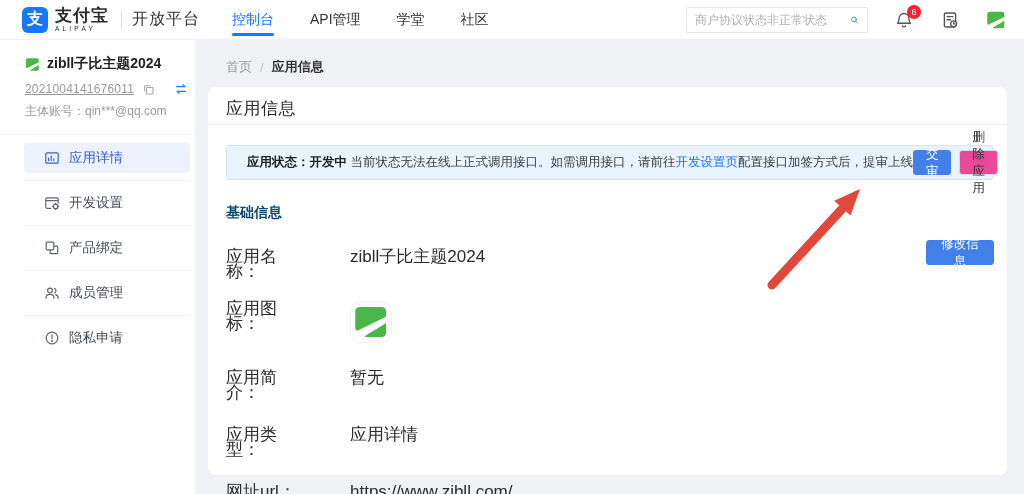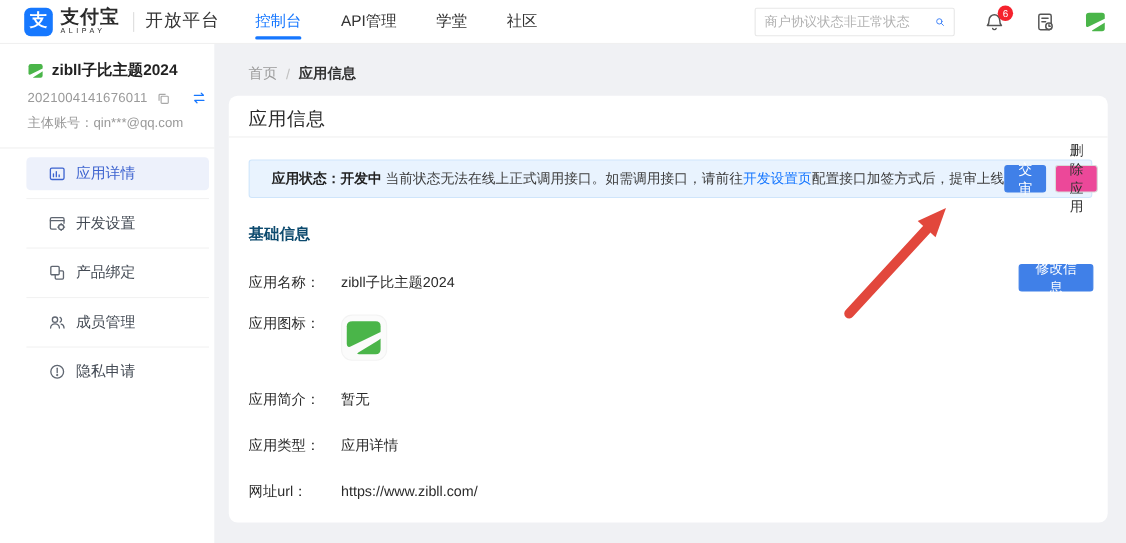--- a/index.html
+++ b/index.html
@@ -25,21 +25,21 @@
   .icon-btn { position:relative; margin-left:26px; width:20px; height:20px; display:flex; align-items:center; justify-content:center; cursor:pointer; }
   .badge { position:absolute; top:-5px; right:-7px; min-width:14px; height:14px; border-radius:8px; background:#f5222d; color:#fff; font-size:9px; display:flex; align-items:center; justify-content:center; padding:0 3px; }
   svg.ic { display:block; }
 
   
   .sidebar { position:absolute; left:0; top:40px; bottom:0; width:195px; background:#fff; }
   .side-app { padding:15px 5px 14px 25px; border-bottom:1px solid #f0f0f0; margin-right:0; }
   .side-app-namerow { display:flex; align-items:center; }
   .side-app-name { font-size:14px; font-weight:bold; color:#222; margin-left:7px; white-space:nowrap; }
   .side-app-idrow { display:flex; align-items:center; margin-top:9px; padding-right:2px; }
-  .side-app-id { font-size:12px; color:#9a9a9a; letter-spacing:.2px; }
+  .side-app-id { font-size:12px; color:#9a9a9a; letter-spacing:.2px;text-decoration:underline; }
   .copy-ic { margin-left:8px; cursor:pointer; }
   .swap-ic { margin-left:auto; cursor:pointer; }
   .side-app-account { font-size:12px; color:#9a9a9a; margin-top:7px; }
   .side-menu { margin:0 5px 0 24px; }
   .menu-item { height:45px; display:flex; align-items:center; cursor:pointer; }
   .menu-item + .menu-item { border-top:1px solid #f2f2f2; }
   .menu-inner { height:30px; width:100%; border-radius:4px; display:flex; align-items:center; padding-left:20px; color:#434a54; }
   .menu-item.active .menu-inner { background:#edf1fb; color:#3d63cf; }
   .menu-label { font-size:13.5px; margin-left:9px; }
   .menu-ic { color:#5f6671; }
@@ -57,21 +57,21 @@
   .card-body { padding:20px 14px 0 18px; }
   .alert { background:#e9f3fe; border:1px solid #cfe5fb; border-radius:3px; height:35px; display:flex; align-items:center; padding:0 6px 0 12px; }
   .alert-text { font-size:12.5px; color:#3c3c3c; margin-left:8px; white-space:nowrap; }
   .alert-bold { font-weight:bold; color:#222; }
   .alert-link { color:#1677ff; cursor:pointer; }
   .alert-btns { margin-left:auto; display:flex; align-items:center; }
   .btn { height:25px; font-size:12.5px; border-radius:3px; display:inline-flex; align-items:center; justify-content:center; padding:0 12px; cursor:pointer; font-family:inherit; }
   .btn-primary { background:#4080e8; color:#fff; border:1px solid #4080e8; }
   .btn-default { background:#ec4899; color:#333; border:1px solid #d9d9d9; margin-left:8px; }
   .section-title { font-size:14px; font-weight:bold; color:#0c4a6e; margin-top:24px; }
-  .field-row { display:flex; margin-top:27px; font-size:13px; line-height:15px; }
+  .field-row { display:flex; margin-top:27px; font-size:17px; line-height:15px;gap:40px; }
   .field-row.icon-row { margin-top:22px; align-items:flex-start; }
   .field-label { width:84px; color:#2b2b2b; flex:none; }
   .field-value { color:#2b2b2b; }
   .app-icon-box { width:42px; height:42px; background:#fbfbfb; border:1px solid #f3f3f3; border-radius:10px; display:flex; align-items:center; justify-content:center; }
   .edit-btn { position:absolute; top:153px; right:13px; width:68px; }
   .arrow-overlay { position:absolute; left:540px; top:90px; width:130px; height:120px; pointer-events:none; z-index:6; }
 
   .zibll-logo { display:block; }
 </style>
 </head>

